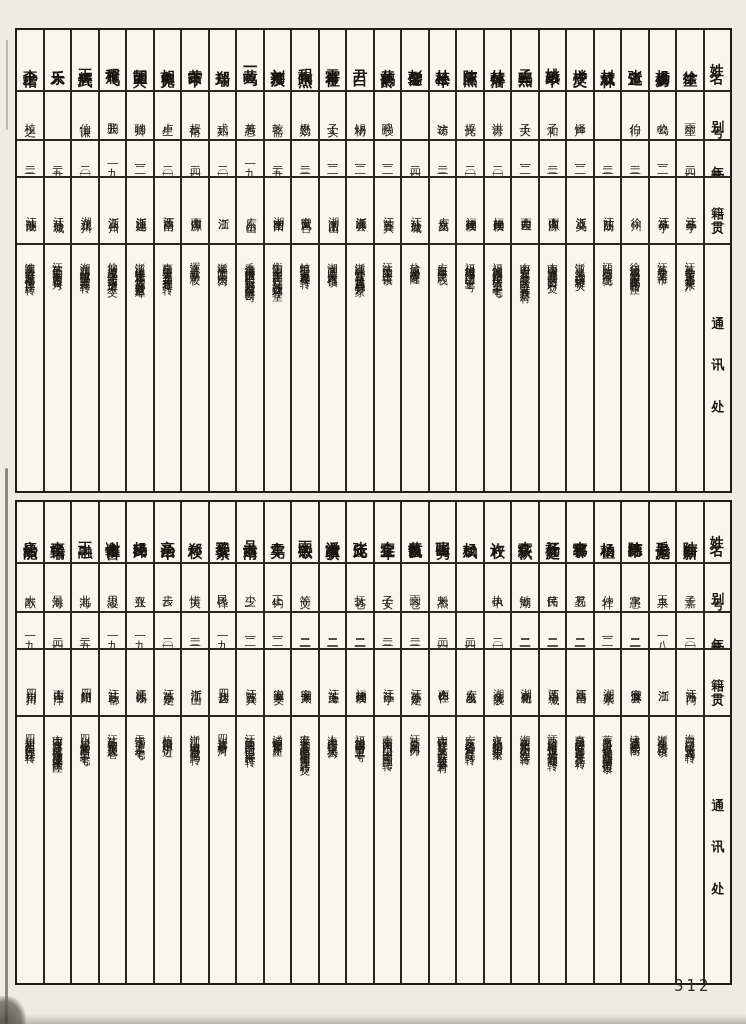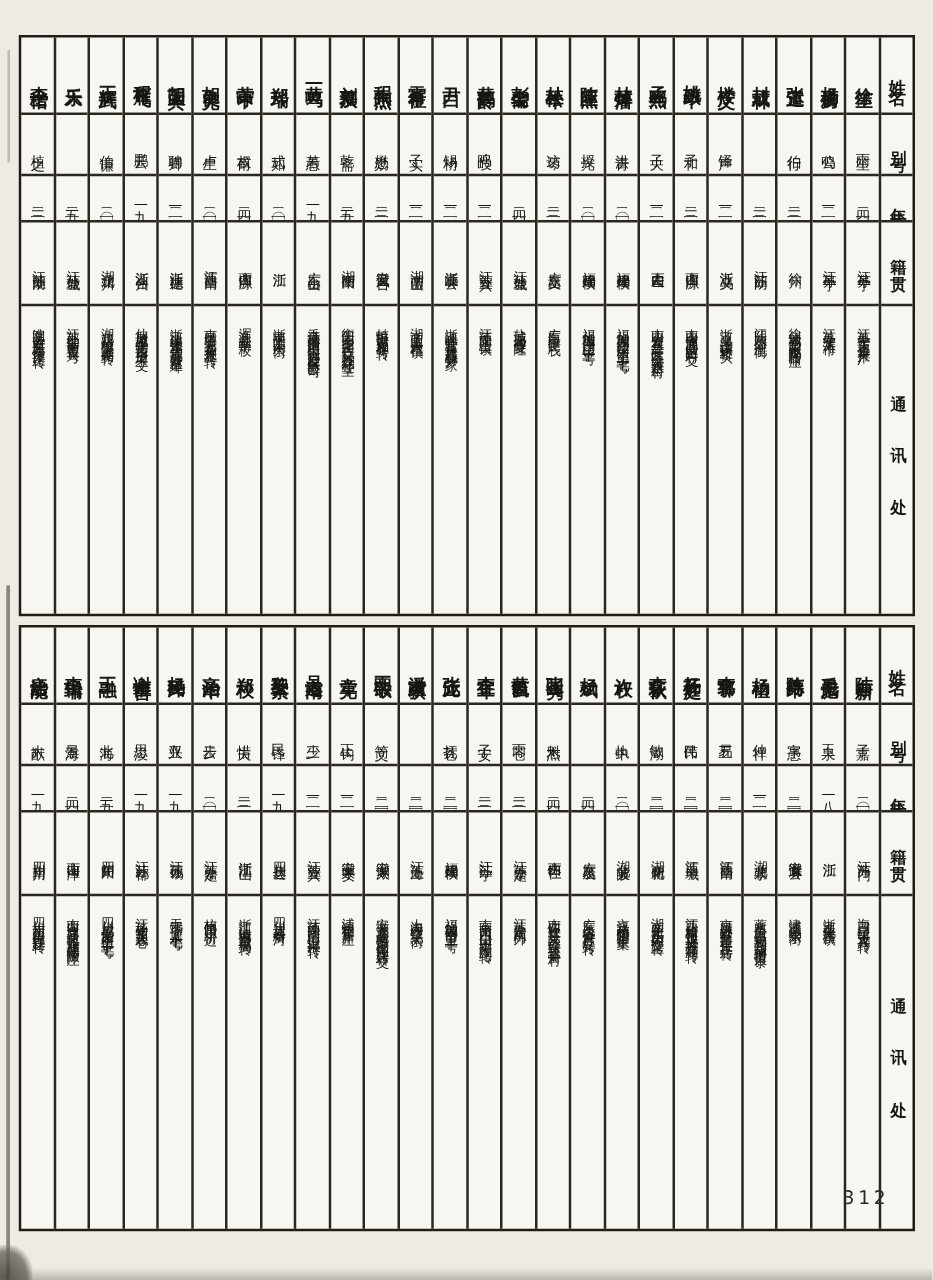--- a/index.html
+++ b/index.html
@@ -42,21 +42,21 @@
     justify-content:flex-start;padding-top:9px;
   }
   
   .header-col .cell{font-weight:bold;}
   .hdr-name{font-size:14px;letter-spacing:8px;}
   .hdr-alias{font-size:13px;letter-spacing:6px;}
   .hdr-age{font-size:13px;letter-spacing:3px;}
   .hdr-native{font-size:13px;letter-spacing:14px;}
   .hdr-addr{font-size:13px;letter-spacing:42px;padding-top:0;justify-content:center;}
   .page-number{
-    position:absolute;left:674px;top:949px;
+    position:absolute;left:674px;top:977px;
     font-size:15px;letter-spacing:3px;color:#2b2822;
   }
   
   .edge-strip-left{
     position:absolute;left:5px;top:468px;width:3px;height:556px;
     background:#56524a;opacity:.65;border-radius:2px;
   }
   .edge-strip-top{
     position:absolute;left:6px;top:40px;width:2px;height:90px;
     background:#76726a;opacity:.4;

